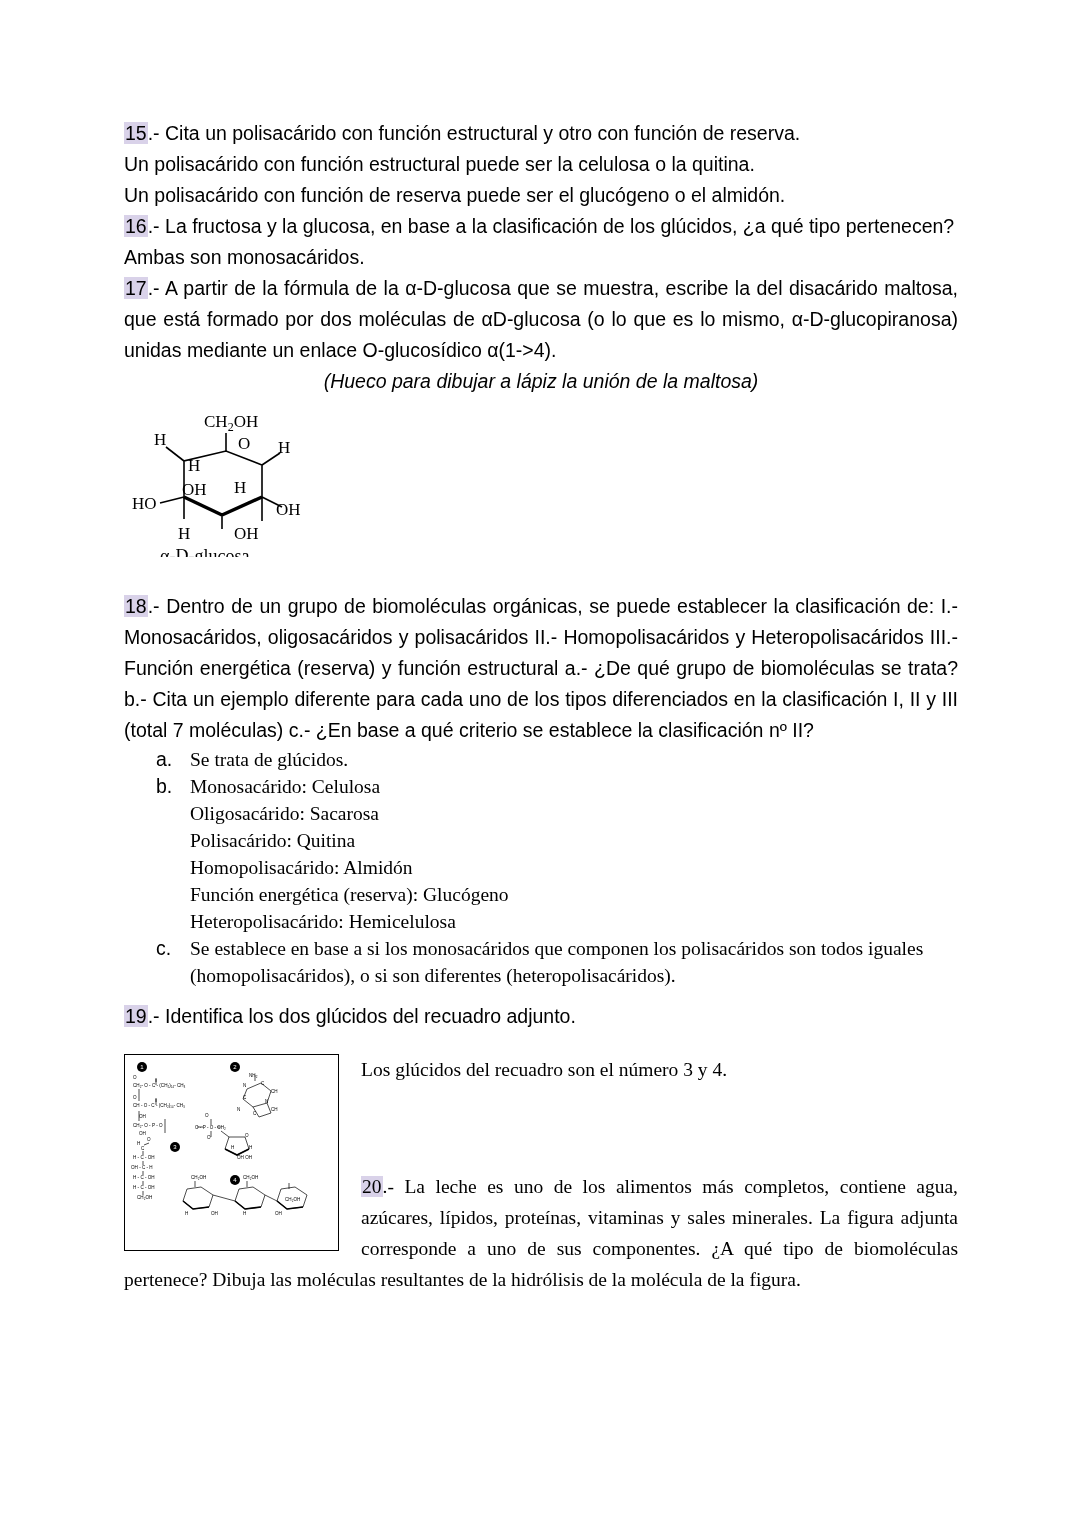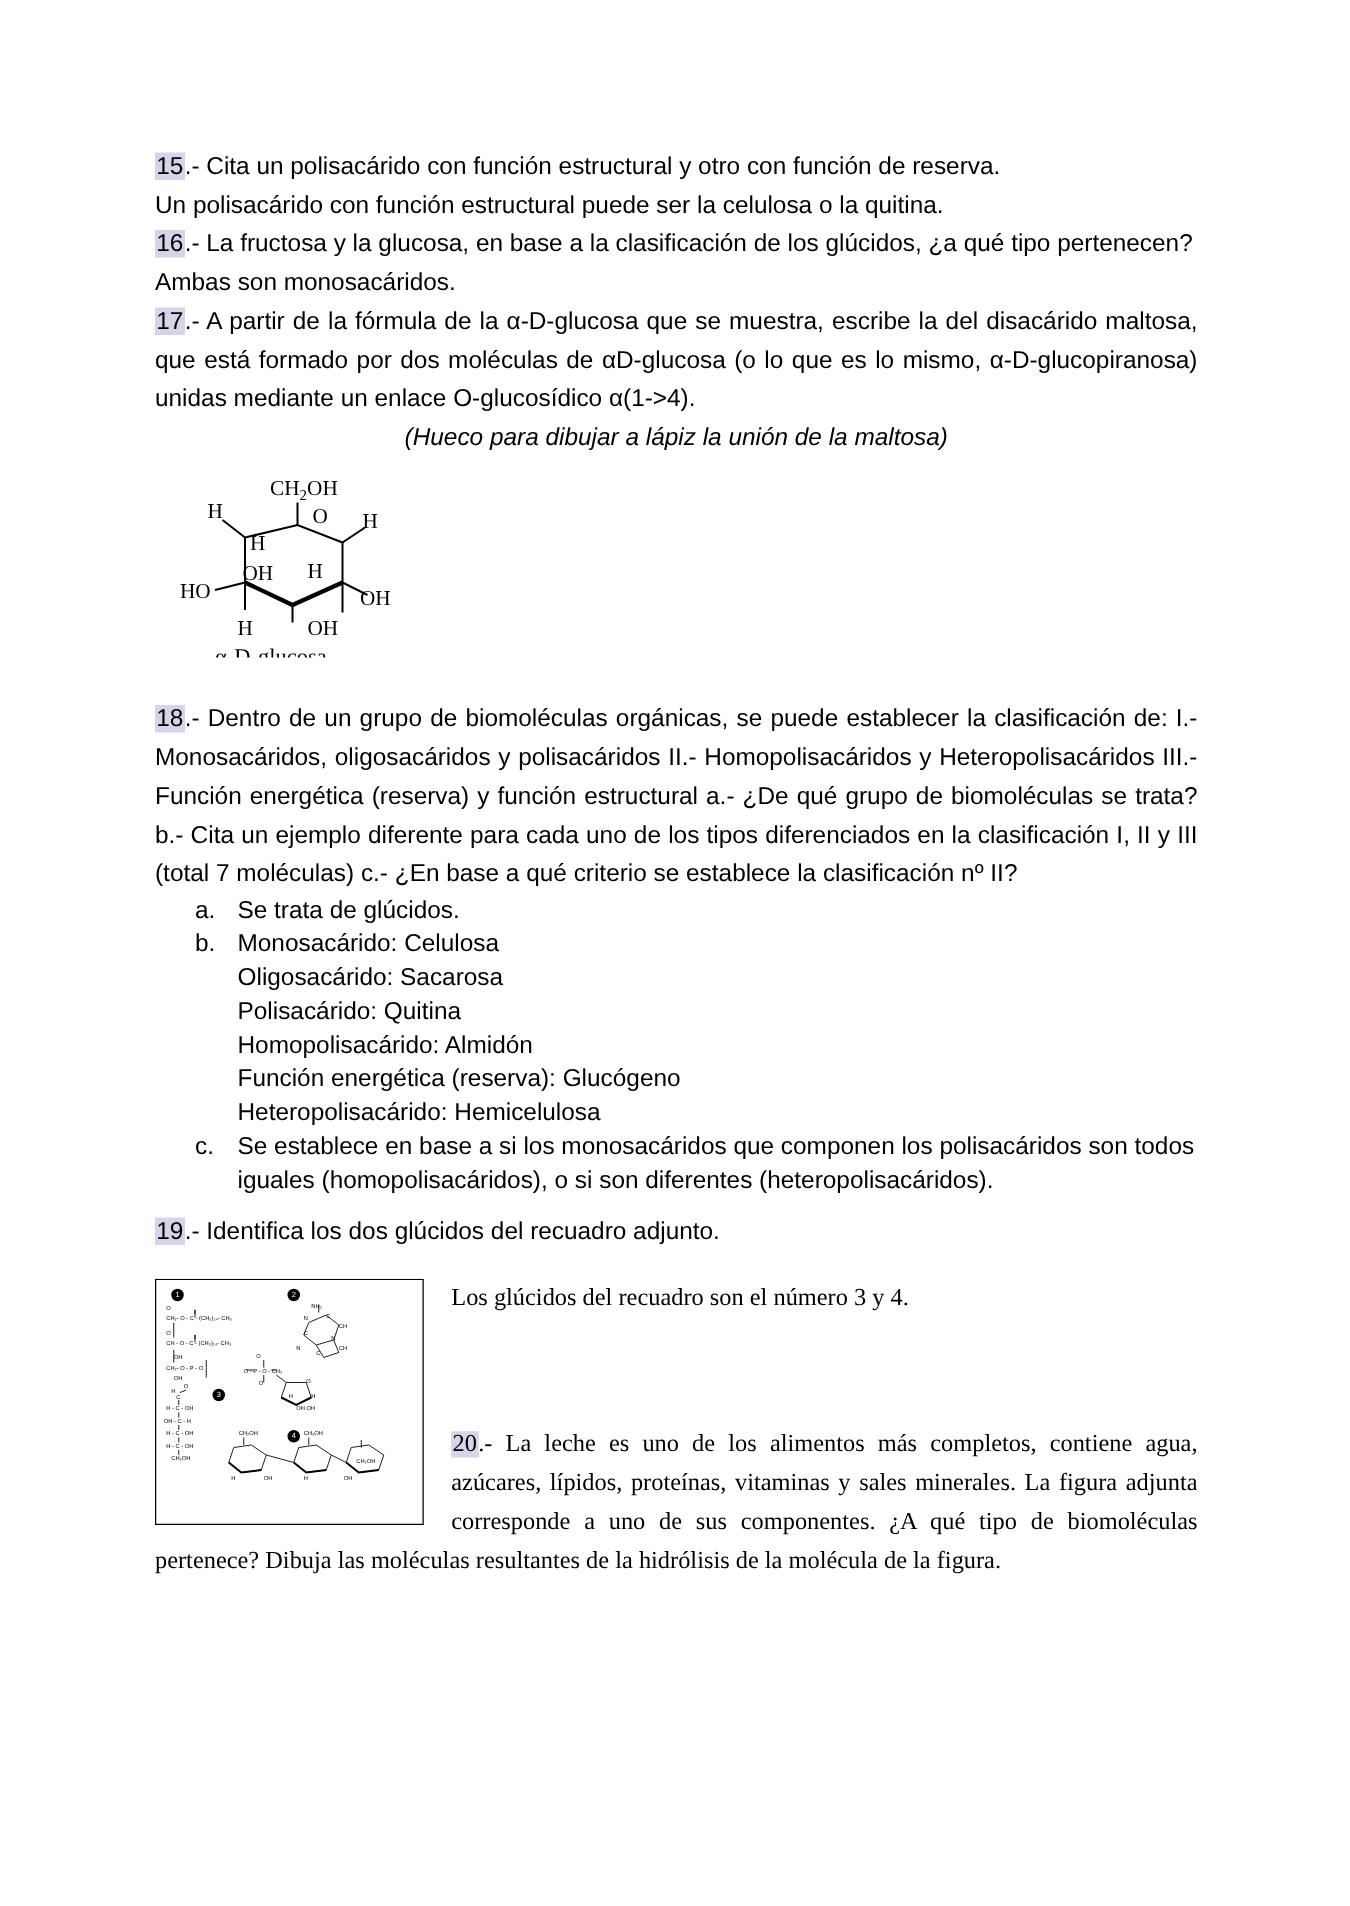--- a/index.html
+++ b/index.html
@@ -44,21 +44,21 @@
   .q-block { margin-bottom: 0px; }
   .spacer-sm { height: 12px; }
   .spacer-md { height: 22px; }
   .spacer-lg { height: 34px; }
 
   
   .glucose-fig {
     position: relative;
     width: 300px;
     height: 160px;
-    margin-left: 18px;
+    margin-left: 6px;
     font-family: "Liberation Serif", serif;
   }
   .glucose-fig svg { display:block; }
 
   
   .sublist {
     margin: 0;
     padding: 0;
     list-style: none;
   }
@@ -68,21 +68,21 @@
     line-height: 27px;
     margin-bottom: 0px;
   }
   .sublist .marker {
     width: 34px;
     flex: 0 0 34px;
     text-align: left;
     padding-left: 32px;
     box-sizing: content-box;
   }
-  .sublist .body { flex: 1; }
+  .sublist .body { flex: 1; font-family: Liberation Serif, serif; }
   .sublist .body div { margin: 0; }
 
   
   .fig-box {
     width: 215px;
     height: 197px;
     border: 1px solid #000;
     box-sizing: border-box;
     position: relative;
     background: #fff;
@@ -102,20 +102,21 @@
 <body>
 
 <div class="page">
   <div class="content">
 
     <div class="q-block">
       <p>
         <span class="num">15</span><span>.- Cita un polisacárido con función estructural y otro con función de reserva.</span>
       </p>
       <p>Un polisacárido con función estructural puede ser la celulosa o la quitina.</p>
+      <p>Un polisacárido con función de reserva puede ser el glucógeno o el almidón.</p>
     </div>
 
     <div class="q-block">
       <p class="just">
         <span class="num">16</span><span>.- La fructosa y la glucosa, en base a la clasificación de los glúcidos, ¿a qué tipo pertenecen?</span>
       </p>
       <p>Ambas son monosacáridos.</p>
     </div>
 
     <div class="q-block">

